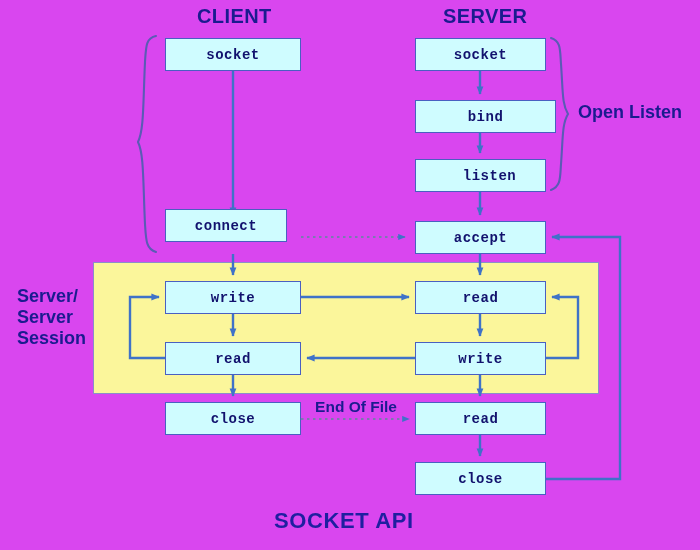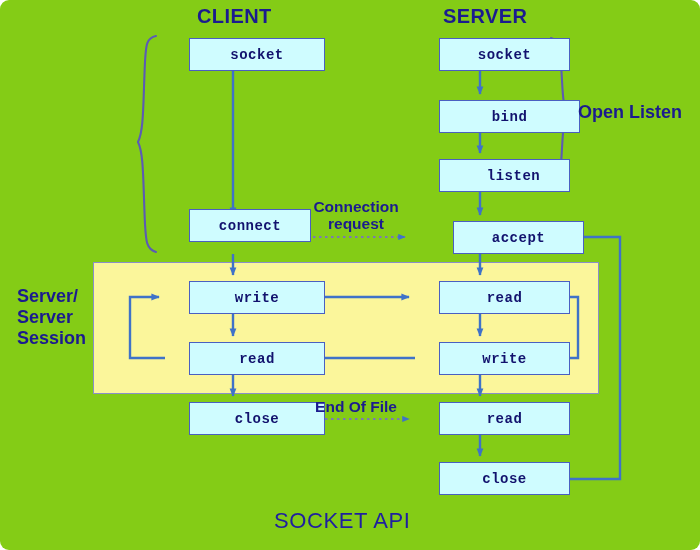--- a/index.html
+++ b/index.html
@@ -1,27 +1,27 @@
 <!DOCTYPE html>
 <html><head>
 <meta charset="utf-8">
 <style>
   html,body{margin:0;padding:0;background:#ffffff;}
   body{font-family:"Liberation Sans",sans-serif;}
-  #stage{position:relative;width:700px;height:550px;background:#84cc16;overflow:hidden;border-radius:9px;}
+  #stage{position:relative;width:700px;height:550px;background:#d946ef;overflow:hidden;}
   svg#wires{position:absolute;left:0;top:0;width:700px;height:550px;pointer-events:none;}
   .sess-band{position:absolute;background:#fbf69b;border:1px solid #8a8ec9;box-sizing:border-box;}
   .node{position:absolute;box-sizing:border-box;background:#cffcff;border:1.6px solid #4a5fc1;
         display:flex;align-items:center;justify-content:center;
         font-family:"Liberation Mono","DejaVu Sans Mono",monospace;font-weight:bold;
-        font-size:14px;color:#12126e;letter-spacing:.5px;z-index:3;margin-left:24px;}
+        font-size:14px;color:#12126e;letter-spacing:.5px;z-index:3;}
   .col-head{position:absolute;font-size:20px;font-weight:bold;color:#1b1b8f;letter-spacing:.4px;z-index:4;}
   .grp-label{position:absolute;font-size:18px;font-weight:bold;color:#1b1b8f;line-height:1.16;z-index:4;}
   .edge-label{position:absolute;font-size:15.5px;font-weight:bold;color:#1b1b8f;line-height:1.1;text-align:center;z-index:4;}
-  .caption{position:absolute;font-size:22px;font-weight:normal;color:#1f1fa0;letter-spacing:.6px;z-index:4;}
+  .caption{position:absolute;font-size:22px;font-weight:bold;color:#1f1fa0;letter-spacing:.6px;z-index:4;}
 </style>
 </head>
 <body>
 
 <div id="stage">
 
   <div class="sess-band" style="left:93px;top:262px;width:506px;height:132px;"></div>
 
   <svg id="wires" viewBox="0 0 700 550">
     <defs>
@@ -74,36 +74,32 @@
   <div class="col-head" style="left:197px;top:5px;">CLIENT</div>
   <div class="col-head" style="left:443px;top:5px;">SERVER</div>
 
   <div class="grp-label" style="left:578px;top:102px;">Open Listen</div>
   <div class="grp-label" style="left:17px;top:286px;">
     <div>Server/</div>
     <div>Server</div>
     <div>Session</div>
   </div>
 
-  <div class="edge-label" style="left:303px;top:198px;width:106px;">
-    <div>Connection</div>
-    <div>request</div>
-  </div>
   <div class="edge-label" style="left:303px;top:398px;width:106px;">End Of File</div>
 
   <div class="node" style="left:165px;top:38px;width:136px;height:33px;">socket</div>
   <div class="node" style="left:165px;top:209px;width:122px;height:33px;">connect</div>
   <div class="node" style="left:165px;top:281px;width:136px;height:33px;">write</div>
   <div class="node" style="left:165px;top:342px;width:136px;height:33px;">read</div>
   <div class="node" style="left:165px;top:402px;width:136px;height:33px;">close</div>
 
   <div class="node" style="left:415px;top:38px;width:131px;height:33px;">socket</div>
   <div class="node" style="left:415px;top:100px;width:141px;height:33px;">bind</div>
   <div class="node" style="left:415px;top:159px;width:131px;height:33px;padding-left:18px;">listen</div>
-  <div class="node" style="left:429px;top:221px;width:131px;height:33px;">accept</div>
+  <div class="node" style="left:415px;top:221px;width:131px;height:33px;">accept</div>
   <div class="node" style="left:415px;top:281px;width:131px;height:33px;">read</div>
   <div class="node" style="left:415px;top:342px;width:131px;height:33px;">write</div>
   <div class="node" style="left:415px;top:402px;width:131px;height:33px;">read</div>
   <div class="node" style="left:415px;top:462px;width:131px;height:33px;">close</div>
 
   <div class="caption" style="left:274px;top:508px;">SOCKET API</div>
 
 </div>
 
 </body></html>

